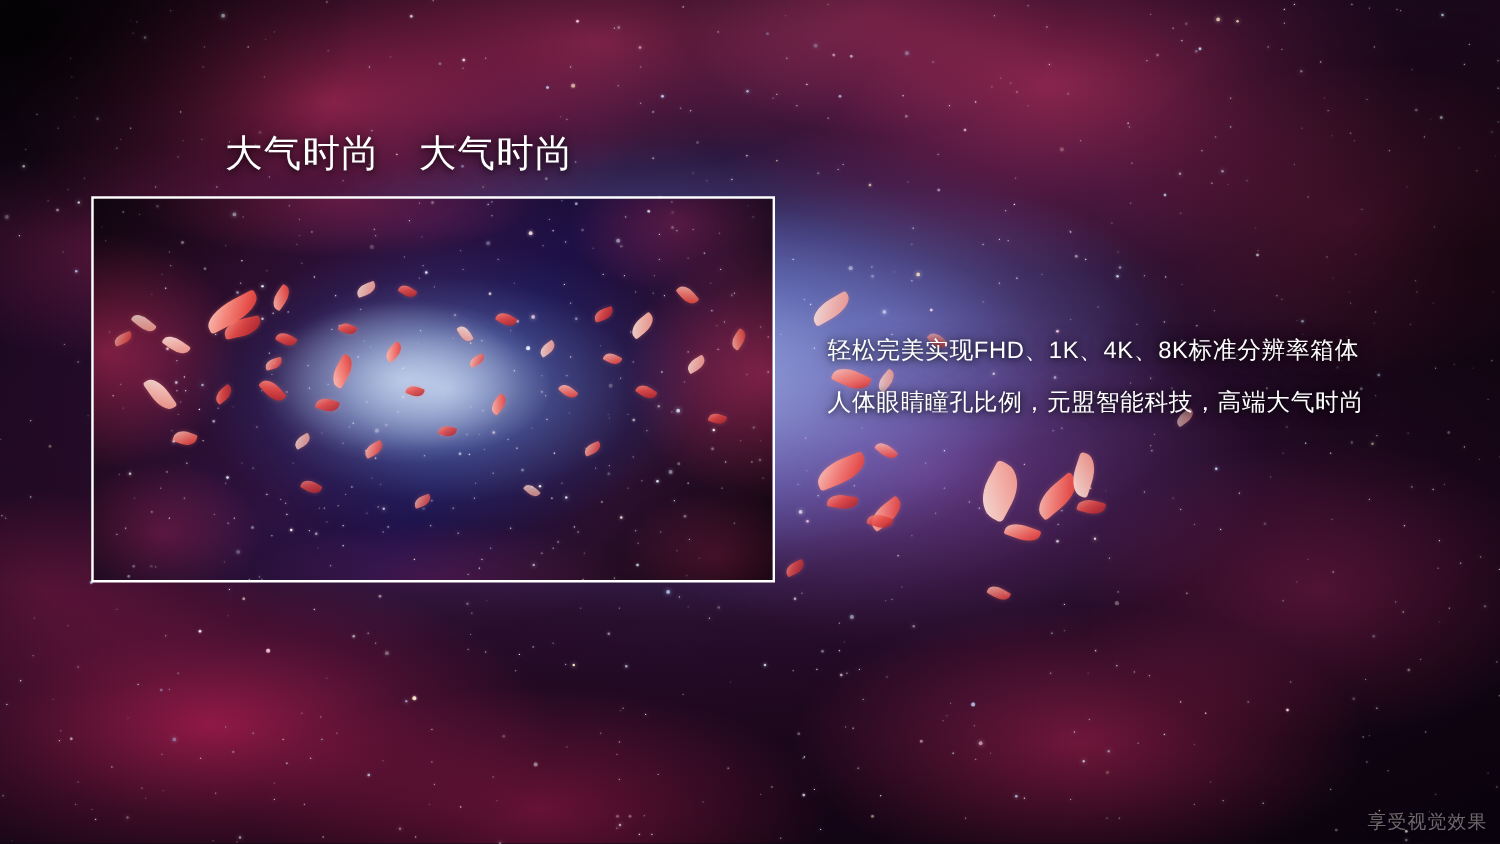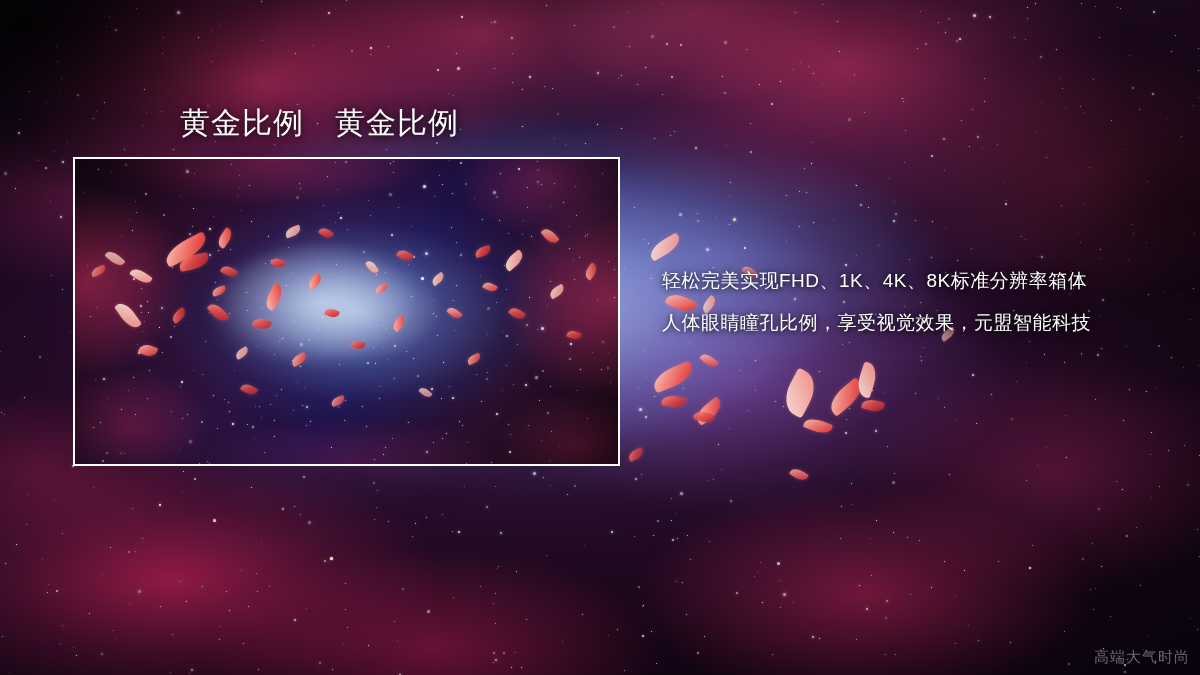--- a/index.html
+++ b/index.html
@@ -1342,21 +1342,21 @@
         <div class="petal pale" style="left: 474px; top: 128px; width: 16px; height: 9px; transform: rotate(-30deg); opacity: 0.85;"></div>
         <div class="petal deep" style="left: 492px; top: 172px; width: 14px; height: 8px; transform: rotate(20deg); opacity: 0.85;"></div>
         <div class="petal" style="left: 508px; top: 108px; width: 16px; height: 9px; transform: rotate(-55deg); opacity: 0.88;"></div>
         <div class="petal deep" style="left: 166px; top: 226px; width: 16px; height: 9px; transform: rotate(30deg); opacity: 0.8;"></div>
         <div class="petal" style="left: 256px; top: 238px; width: 14px; height: 8px; transform: rotate(-20deg); opacity: 0.78;"></div>
         <div class="petal pale" style="left: 344px; top: 230px; width: 13px; height: 7px; transform: rotate(42deg); opacity: 0.75;"></div>
       </div>
     <div class="fill frame-vig"></div>
   </div>
 
-  <div id="title">黄金比例　黄金比例</div>
+  <div id="title">大气时尚　大气时尚</div>
 
   <div id="bullets">
     <div class="line">轻松完美实现FHD、1K、4K、8K标准分辨率箱体</div>
-    <div class="line">人体眼睛瞳孔比例，享受视觉效果，元盟智能科技</div>
+    <div class="line">人体眼睛瞳孔比例，元盟智能科技，高端大气时尚</div>
   </div>
 
-  <div id="watermark">高端大气时尚</div>
+  <div id="watermark">享受视觉效果</div>
 </div>
 
 </body></html>

